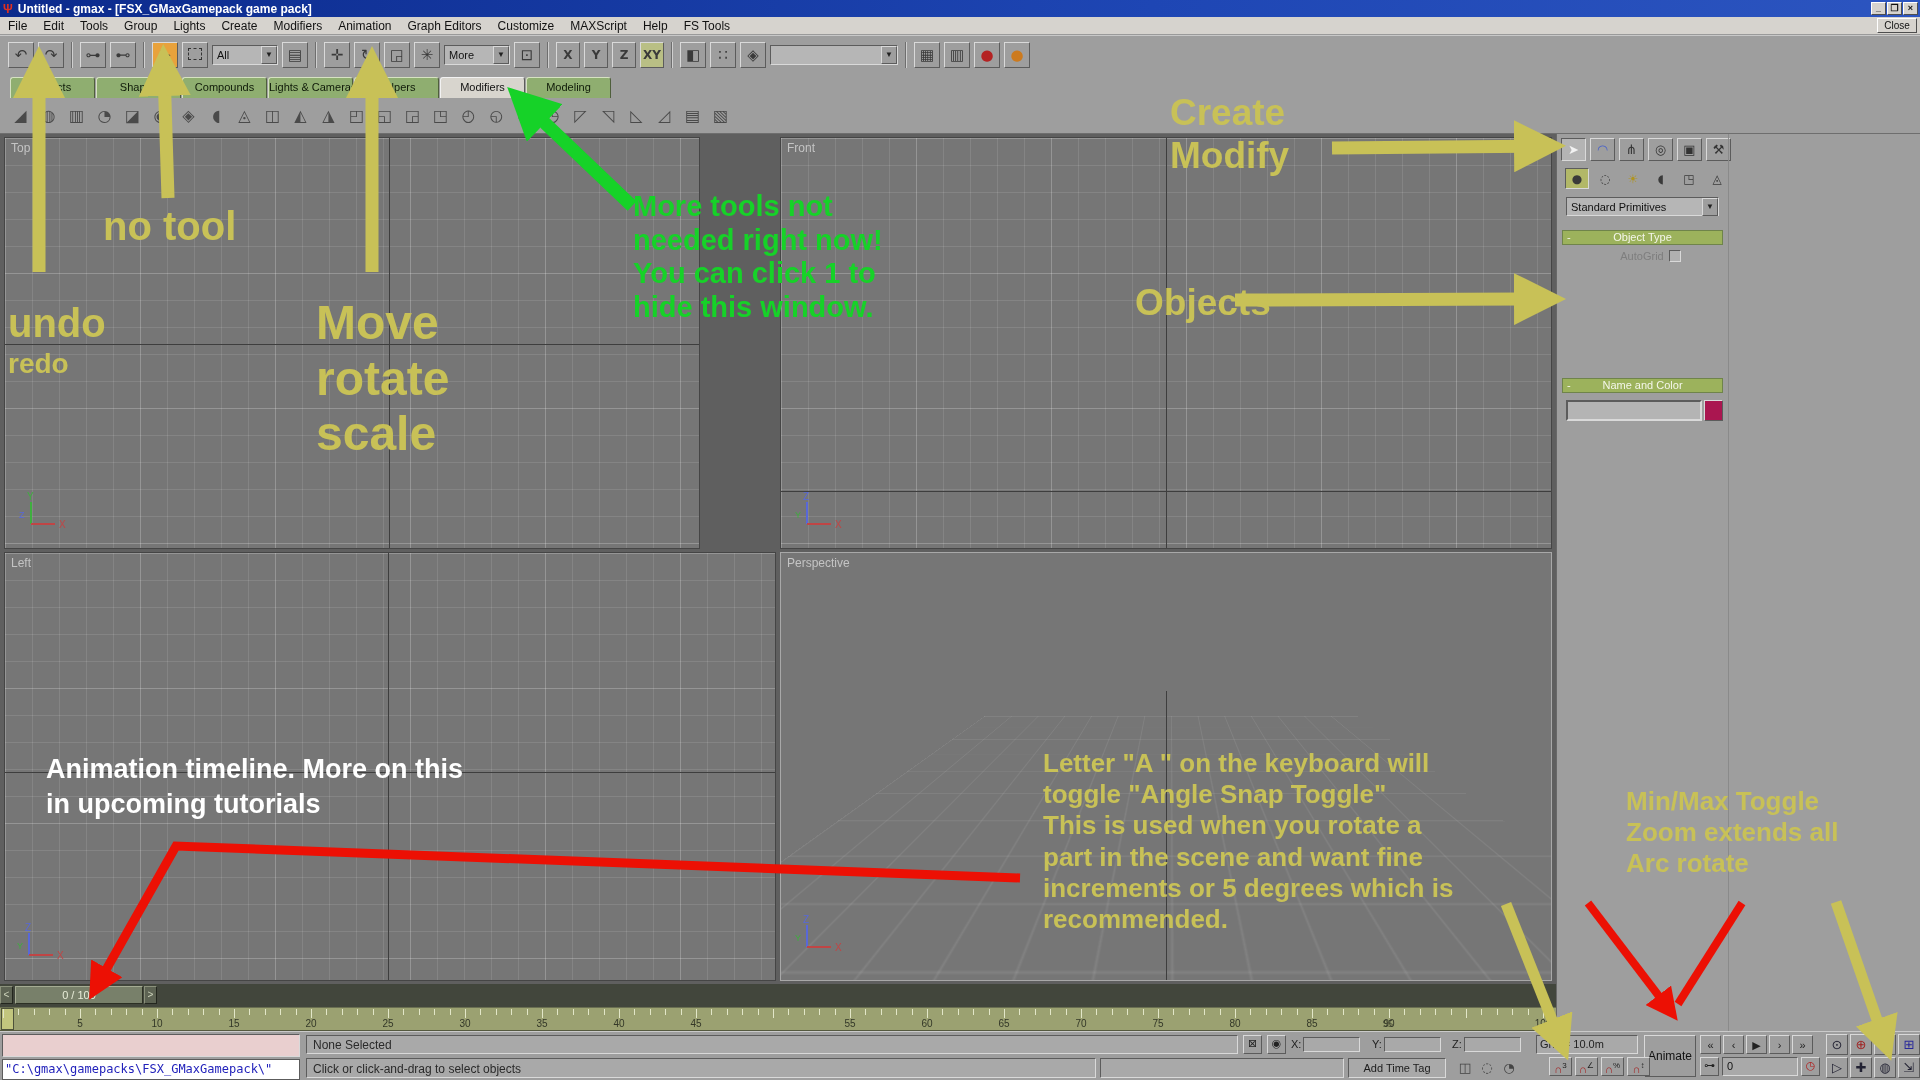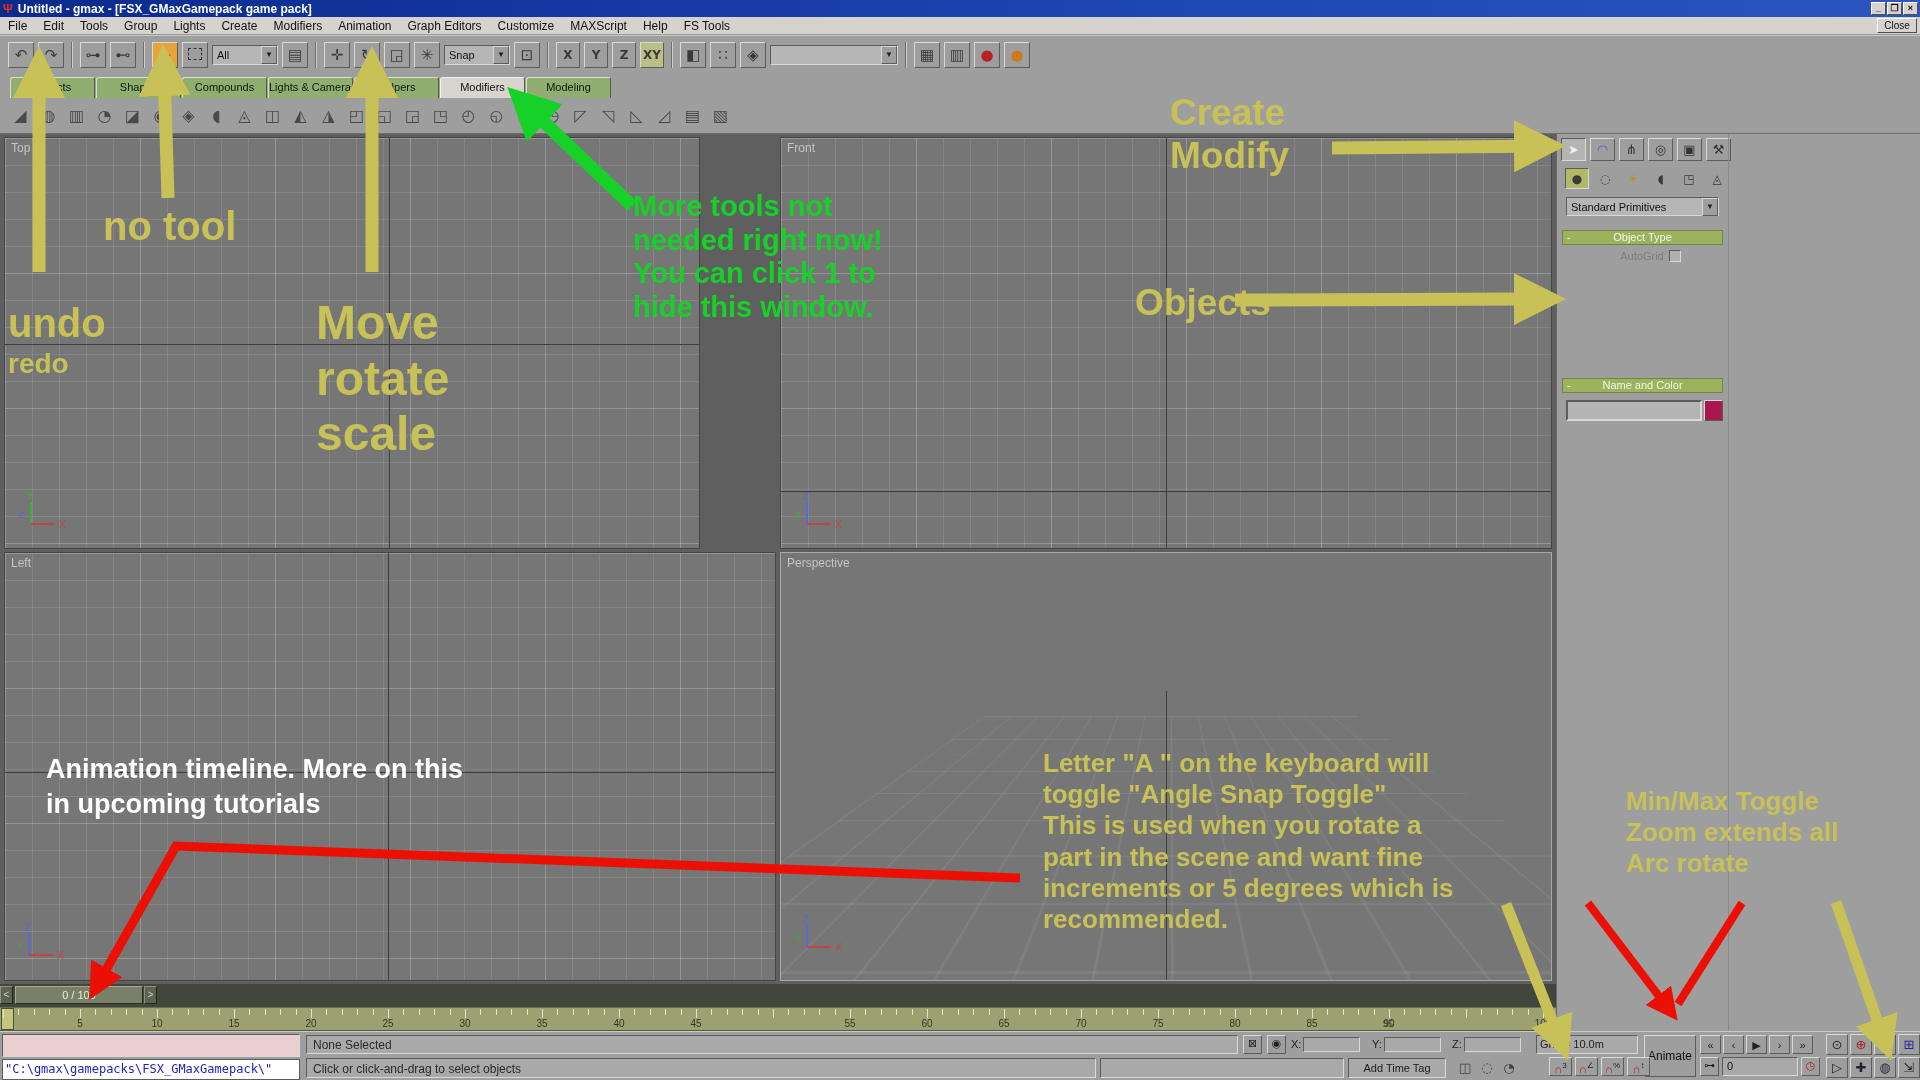--- a/index.html
+++ b/index.html
@@ -204,21 +204,21 @@
         <span class="val">All</span>
         <span class="dd-btn">▼</span>
       </div>
       <button class="tb-btn">▤</button>
       <div class="tb-sep"></div>
       <button class="tb-btn">✛</button>
       <button class="tb-btn">↻</button>
       <button class="tb-btn">◲</button>
       <button class="tb-btn">✳</button>
       <div class="tb-dd" style="width: 66px;">
-        <span class="val">Snap</span>
+        <span class="val">More</span>
         <span class="dd-btn">▼</span>
       </div>
       <button class="tb-btn">⊡</button>
       <div class="tb-sep"></div>
       <button class="tb-btn small">X</button>
       <button class="tb-btn small">Y</button>
       <button class="tb-btn small">Z</button>
       <button class="tb-btn small olive">XY</button>
       <div class="tb-sep"></div>
       <button class="tb-btn">◧</button>

